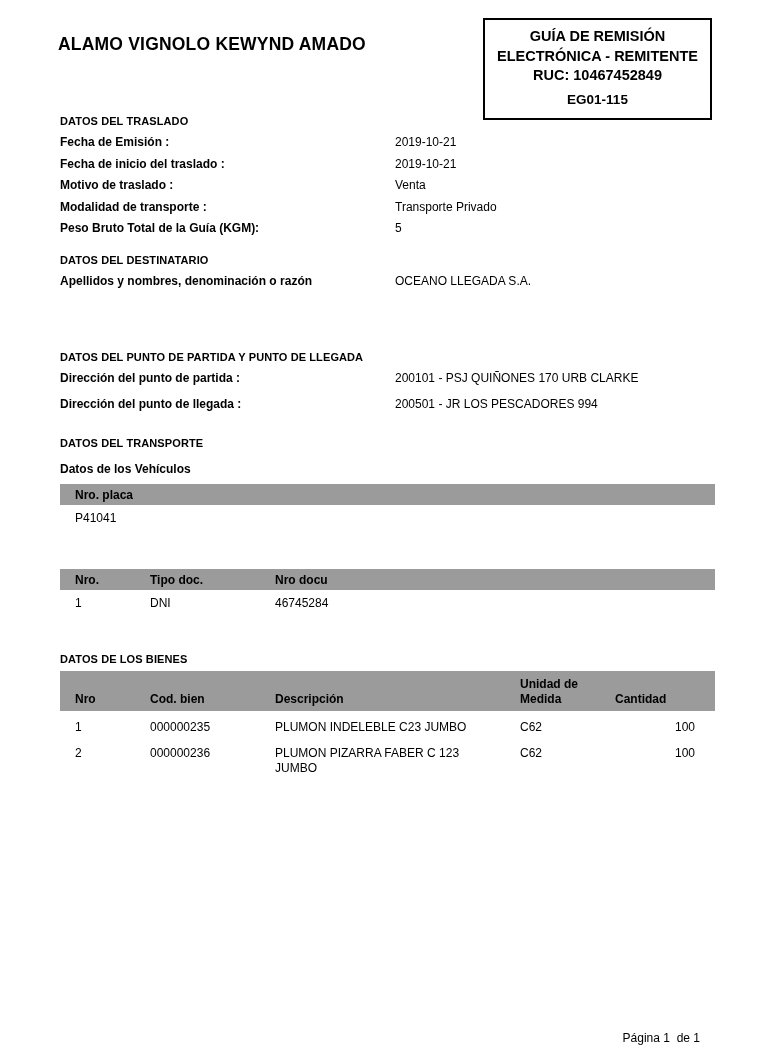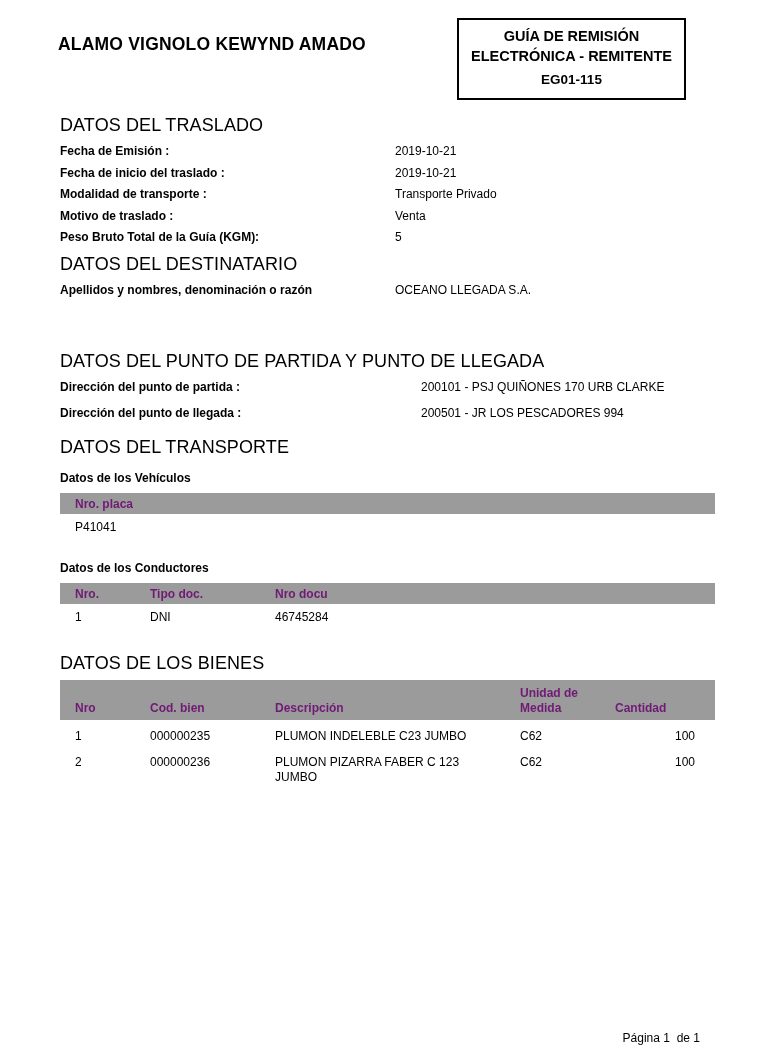--- a/index.html
+++ b/index.html
@@ -12,41 +12,41 @@
     color:#000000;
     overflow:hidden;
   }
 
   
   .company {
     position:absolute; left:58px; top:34px;
     font-size:17.5px; font-weight:bold; letter-spacing:0.2px;
   }
   .doc-box {
-    position:absolute; left:457px; top:18px; width:229px;
+    position:absolute; left:483px; top:18px; width:229px;
     border:2px solid #000; text-align:center;
     padding:7px 2px 9px 2px;
   }
   .doc-box .line { font-size:14.5px; font-weight:bold; line-height:19.5px; }
   .doc-box .series { font-size:13.5px; font-weight:bold; line-height:19px; margin-top:4px; }
 
   
   .section { position:absolute; left:60px; width:655px; }
-  .section-title { font-size:18px; font-weight:normal; letter-spacing:0.1px; }
+  .section-title { font-size:11px; font-weight:bold; letter-spacing:0.1px; }
   .fields { margin-top:8px; }
   .frow { display:flex; align-items:flex-start; height:21.5px; }
   .frow .flabel { flex:none; width:335px; font-size:12px; font-weight:bold; }
   .frow .fvalue { font-size:12px; }
-  .sec-puntos .frow { height:26px;gap:26px; }
+  .sec-puntos .frow { height:26px; }
   .subtitle { font-size:12px; font-weight:bold; }
 
   
   table { border-collapse:collapse; width:655px; table-layout:fixed; margin-top:8px; }
   th {
-    background:#9b9b9b; color:#701a75;
+    background:#9b9b9b; color:#000000;
     font-size:12px; font-weight:bold; text-align:left;
   }
   .simple-table th { height:21px; vertical-align:middle; }
   .simple-table td { font-size:12px; padding-top:6px; vertical-align:top; }
   .bienes-table { margin-top:6px; }
   .bienes-table th { height:40px; vertical-align:bottom; padding-bottom:4px; line-height:15px; }
   .bienes-table td { font-size:12px; padding-top:9px; padding-bottom:2px; vertical-align:top; line-height:15px; }
   .pad-l { padding-left:15px; }
   .desc-cell { padding-right:30px; }
   th.col-right { padding-right:12px; }
@@ -61,41 +61,42 @@
 </head>
 <body>
 
 <div class="page">
 
   <div class="company">ALAMO VIGNOLO KEWYND AMADO</div>
 
   <div class="doc-box">
     <div class="line">GUÍA DE REMISIÓN</div>
     <div class="line">ELECTRÓNICA - REMITENTE</div>
+    <div class="line">RUC: 10467452849</div>
     <div class="series">EG01-115</div>
   </div>
 
   <div class="section" style="top:115px">
     <div class="section-title">DATOS DEL TRASLADO</div>
     <div class="fields">
       <div class="frow">
         <span class="flabel">Fecha de Emisión :</span>
         <span class="fvalue">2019-10-21</span>
       </div>
       <div class="frow">
         <span class="flabel">Fecha de inicio del traslado :</span>
         <span class="fvalue">2019-10-21</span>
       </div>
       <div class="frow">
+        <span class="flabel">Motivo de traslado :</span>
+        <span class="fvalue">Venta</span>
+      </div>
+      <div class="frow">
         <span class="flabel">Modalidad de transporte :</span>
         <span class="fvalue">Transporte Privado</span>
-      </div>
-      <div class="frow">
-        <span class="flabel">Motivo de traslado :</span>
-        <span class="fvalue">Venta</span>
       </div>
       <div class="frow">
         <span class="flabel">Peso Bruto Total de la Guía (KGM):</span>
         <span class="fvalue">5</span>
       </div>
     </div>
   </div>
 
   <div class="section" style="top:254px">
     <div class="section-title">DATOS DEL DESTINATARIO</div>
@@ -135,21 +136,20 @@
       </thead>
       <tbody>
         <tr>
           <td class="pad-l">P41041</td>
         </tr>
       </tbody>
     </table>
   </div>
 
   <div class="section" style="top:561px">
-    <div class="subtitle">Datos de los Conductores</div>
     <table class="simple-table">
       <colgroup>
           <col style="width:90px">
           <col style="width:125px">
           <col>
         </colgroup>
       <thead>
         <tr>
           <th class="pad-l">Nro.</th>
           <th>Tipo doc.</th>

